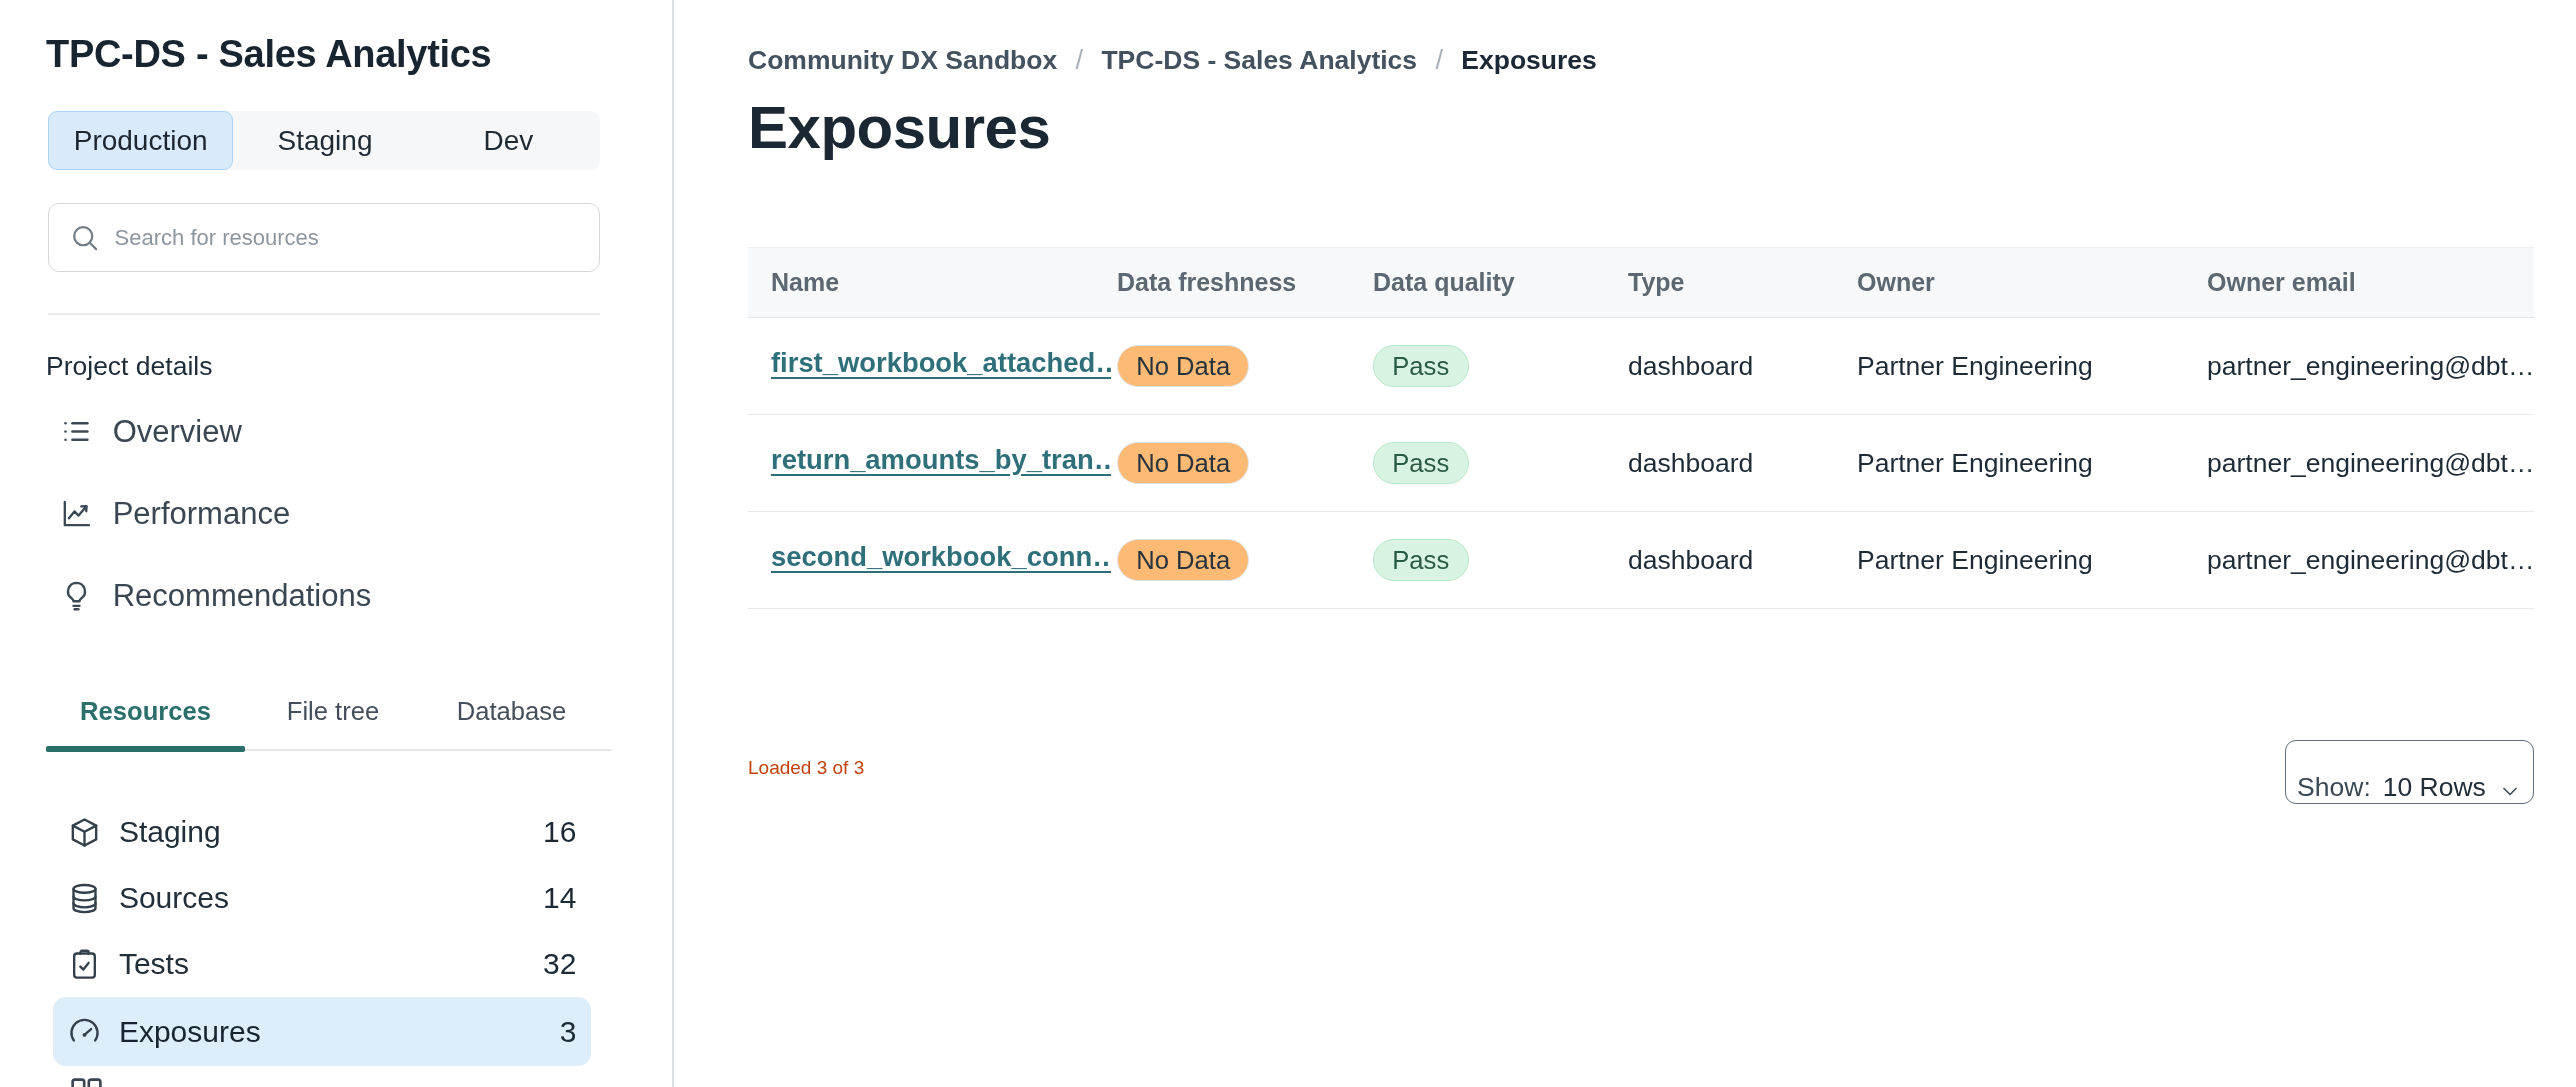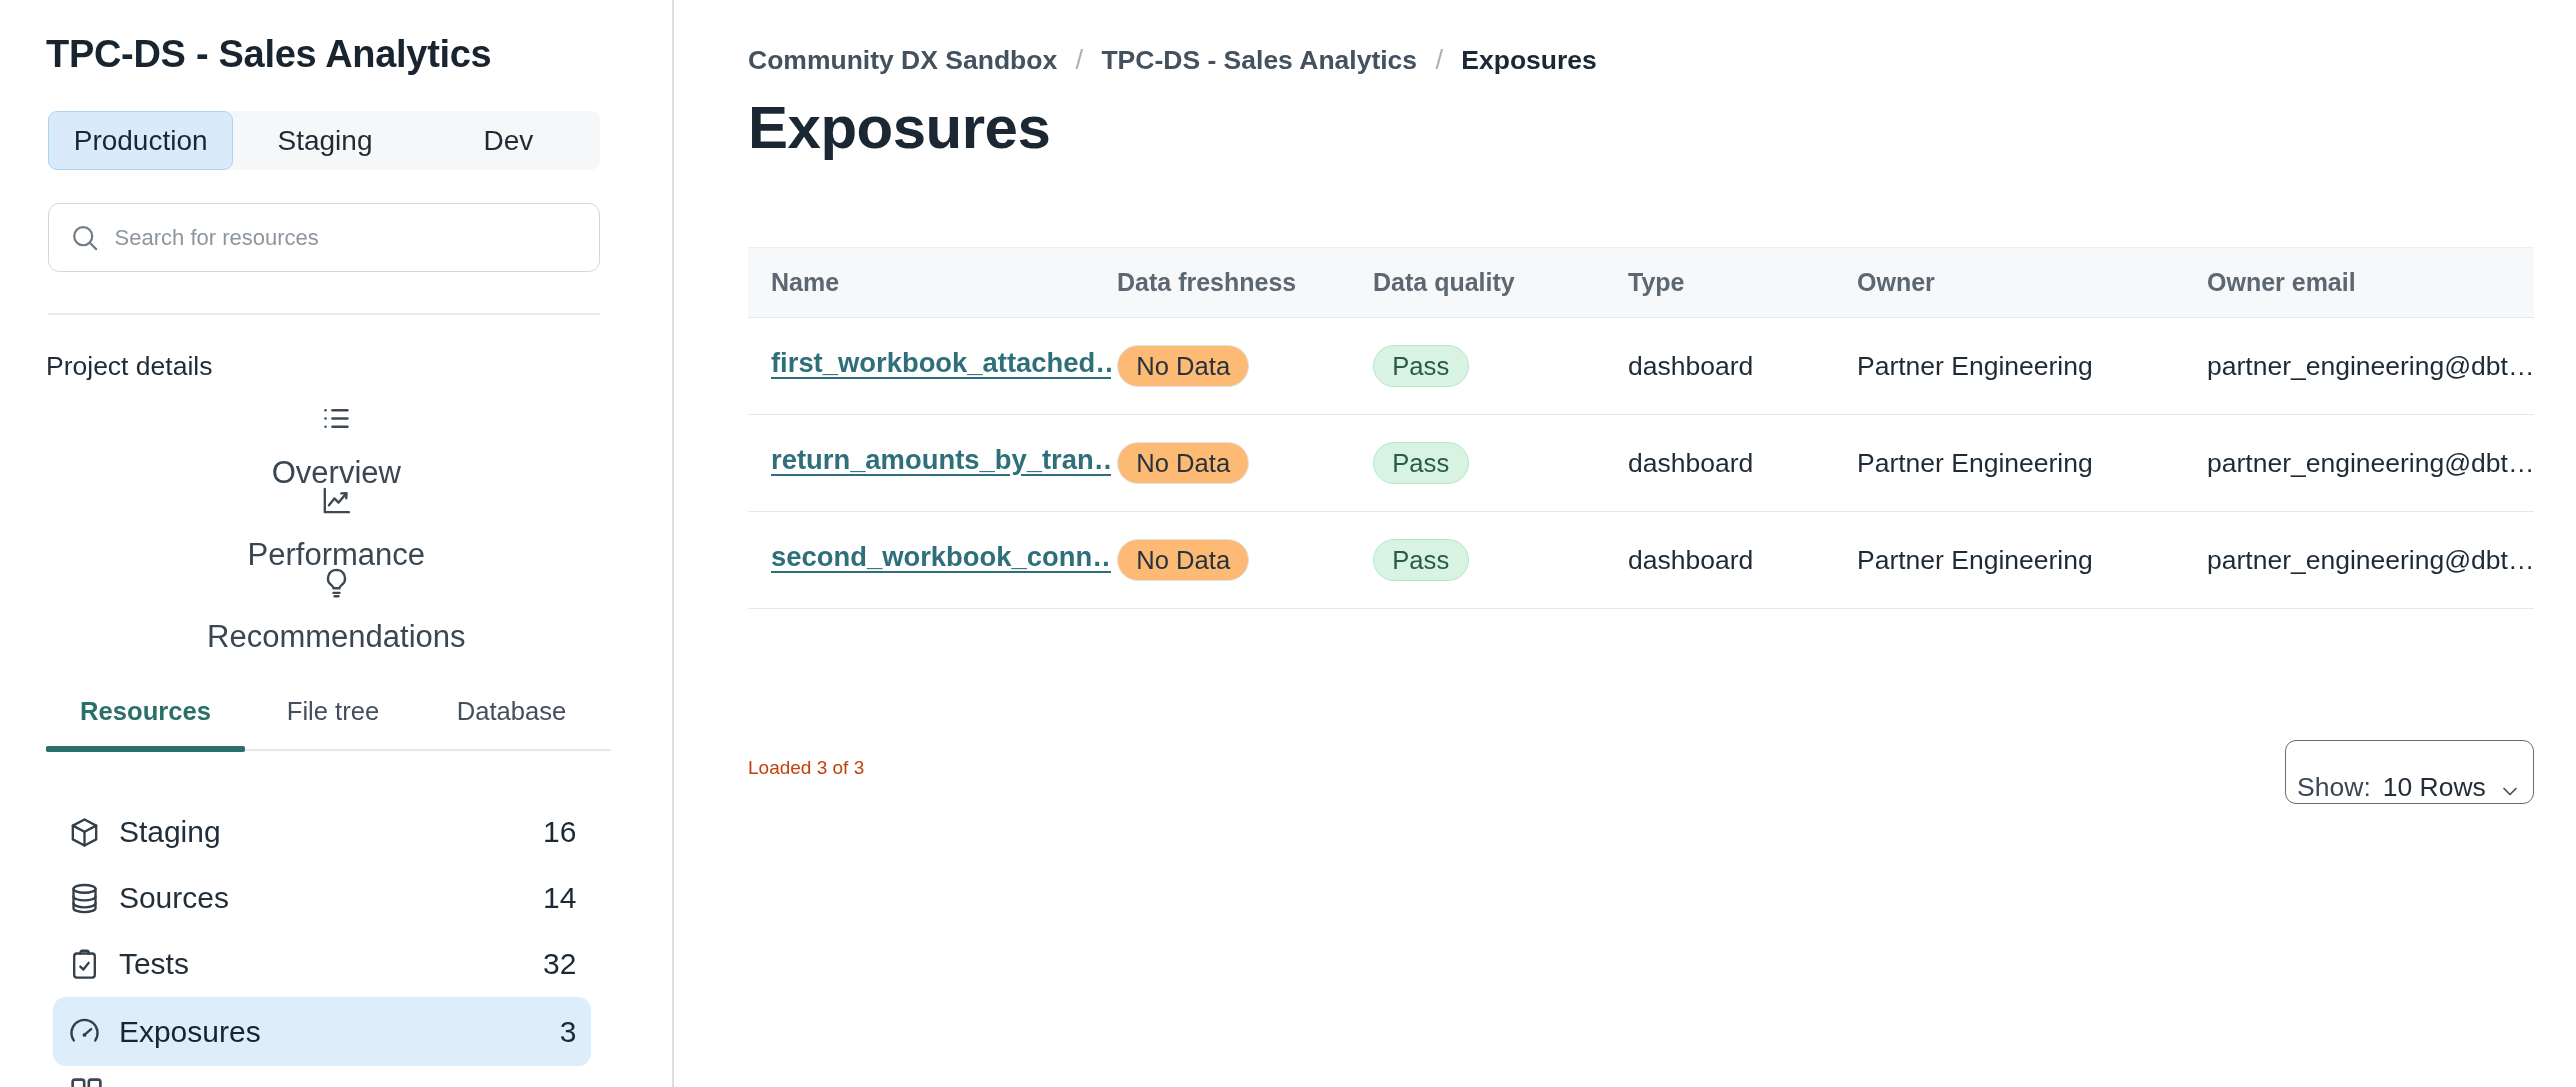--- a/index.html
+++ b/index.html
@@ -20,21 +20,21 @@
   .search-box { position: absolute; left: 48px; top: 203px; width: 552px; height: 69px; border: 1.8px solid #d4d8db; border-radius: 11px; display: flex; align-items: center; padding-left: 20px; gap: 14.6px; background: #fff; }
   .search-box svg { width: 31px; height: 31px; color: #717c86; flex: 0 0 auto; }
   .search-box input { border: none; outline: none; font-family: inherit; font-size: 22px; color: #2b3844; width: 439px; background: transparent; }
   .search-box input::placeholder { color: #8d969f; }
 
   .divider-1 { position: absolute; left: 48px; top: 313px; width: 552px; height: 1.8px; background: #e8eaec; }
 
   .section-label { position: absolute; left: 46px; top: 351px; font-size: 26.5px; color: #1e2c39; }
 
   .nav-list { position: absolute; left: 46px; top: 402px; width: 567px; }
-  .nav-item { height: 59px; margin-bottom: 23px; display: flex; align-items: center; gap: 20px; padding-left: 13.7px; cursor: pointer; border-radius: 11px; flex-direction: column; }
+  .nav-item { height: 59px; margin-bottom: 23px; display: flex; align-items: center; gap: 20px; padding-left: 13.7px; cursor: pointer; border-radius: 11px; }
   .nav-item svg { width: 33px; height: 33px; color: #3c4955; flex: 0 0 auto; }
   .nav-item .nav-label { font-size: 31px; color: #3a4753; }
 
   .res-tabs { position: absolute; left: 0; top: 697px; width: 673px; height: 55px; }
   .res-tab { position: absolute; top: 0; text-align: center; font-size: 25.6px; color: #454f5b; cursor: pointer; white-space: nowrap; }
   .res-tab.t0 { left: 46px; width: 199px; color: #2a6f6a; font-weight: 700; }
   .res-tab.t1 { left: 245px; width: 176px; }
   .res-tab.t2 { left: 420px; width: 183px; }
   .res-tabs-baseline { position: absolute; left: 46px; top: 52px; width: 565px; height: 1.8px; background: #e5e7e9; }
   .res-tabs-underline { position: absolute; left: 46px; top: 49px; width: 199px; height: 5.5px; background: #2a6f6a; border-radius: 1.8px; }

